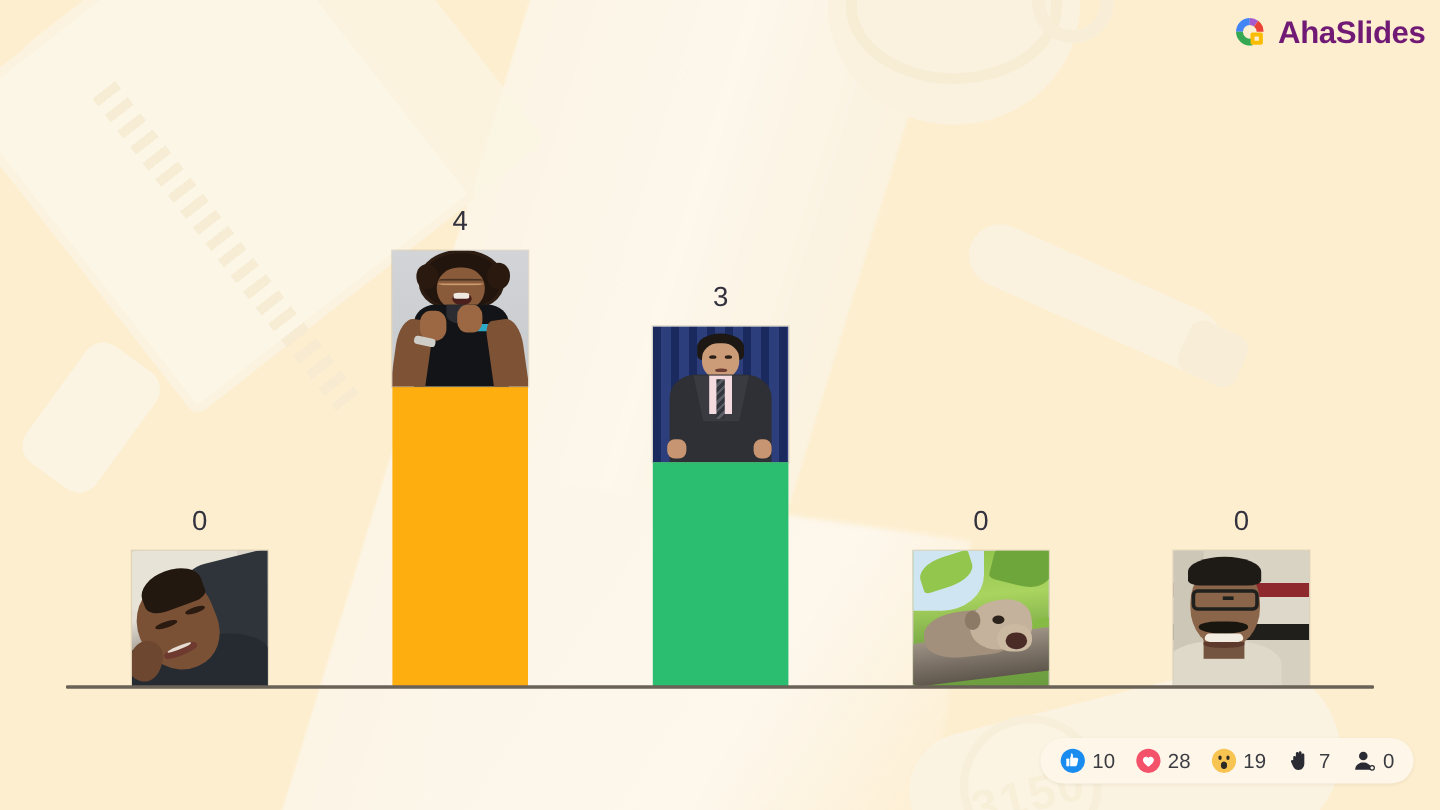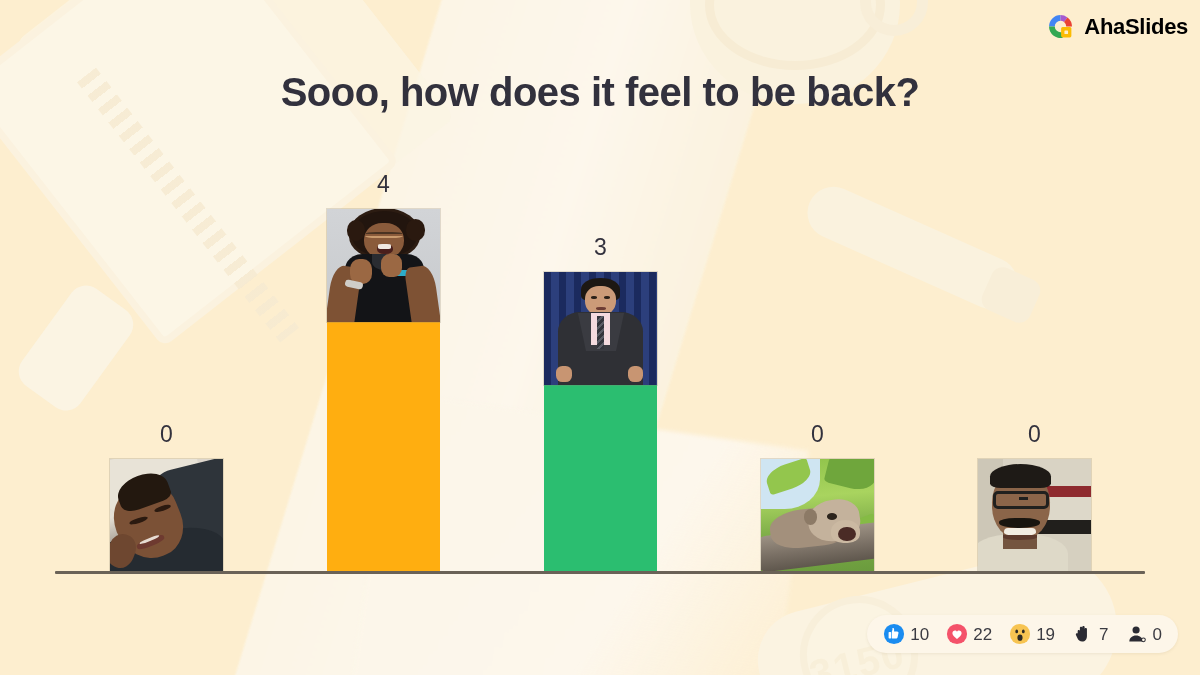--- a/index.html
+++ b/index.html
@@ -114,21 +114,21 @@
     filter:blur(2px);
   }
 
   
   #logo {
     position:absolute; right:12px; top:12px;
     display:flex; align-items:center; gap:9px;
   }
   #logo .mark { width:29px; height:29px; display:block; }
   #logo .wordmark {
-    font-size:22px; font-weight:bold; color:#000000;
+    font-size:26px; font-weight:bold; color:#701a75;
     letter-spacing:-.3px; line-height:1;
   }
 
   
   #title {
     position:absolute; left:0; top:70px; width:1200px;
     text-align:center;
     font-size:40px; font-weight:bold;
     color:#32313d;
     letter-spacing:-.5px;
@@ -350,21 +350,20 @@
       <path d="M24 5 A19 19 0 0 0 5 24 h9.5 A9.5 9.5 0 0 1 24 14.5 Z" fill="#4285f4"></path>
       <path d="M24 5 A19 19 0 0 1 35.5 8.9 l-5.6 7.7 A9.5 9.5 0 0 0 24 14.5 Z" fill="#a55ad0"></path>
       <path d="M35.5 8.9 A19 19 0 0 1 43 24 h-9.5 A9.5 9.5 0 0 0 29.9 16.6 Z" fill="#ea4335"></path>
       <path d="M5 24 A19 19 0 0 0 28 42.5 l-2.4-9.2 A9.5 9.5 0 0 1 14.5 24 Z" fill="#34a853"></path>
       <rect x="25" y="25" width="17" height="17" rx="2.5" fill="#fbbc04"></rect>
       <rect x="30.5" y="30.5" width="6" height="6" rx="1" fill="#fdeecf"></rect>
     </svg>
     <div class="wordmark">AhaSlides</div>
   </div>
 
-  <div id="title">Sooo, how does it feel to be back?</div>
 
   <div id="chart">
 
     <div class="bar-slot" style="left:110px;">
       <div class="bar-count">0</div>
       <div class="bar-thumb">
         <div class="ph t1">
           <div class="pillow"></div>
             <div class="sweater"></div>
             <div class="sweater2"></div>
@@ -476,21 +475,21 @@
         <rect x="6.1" y="9.8" width="2.8" height="7.2" rx=".8" fill="#fff"></rect>
       </svg>
       <span class="rcount">10</span>
     </div>
 
     <div class="reaction">
       <svg class="ricon" viewBox="0 0 24 24">
         <circle cx="12" cy="12" r="11" fill="#f4526a"></circle>
         <path d="M12 17.4s-5-3.2-5-6.2c0-1.7 1.3-2.9 2.8-2.9 1 0 1.8.5 2.2 1.2.4-.7 1.2-1.2 2.2-1.2 1.5 0 2.8 1.2 2.8 2.9 0 3-5 6.2-5 6.2z" fill="#fff"></path>
       </svg>
-      <span class="rcount">22</span>
+      <span class="rcount">28</span>
     </div>
 
     <div class="reaction">
       <svg class="ricon" viewBox="0 0 24 24">
         <circle cx="12" cy="12" r="11" fill="#f7c452"></circle>
         <ellipse cx="8.4" cy="9.2" rx="1.5" ry="2" fill="#2d2a24"></ellipse>
         <ellipse cx="15.6" cy="9.2" rx="1.5" ry="2" fill="#2d2a24"></ellipse>
         <ellipse cx="12" cy="16" rx="2.8" ry="3.4" fill="#2d2a24"></ellipse>
       </svg>
       <span class="rcount">19</span>

